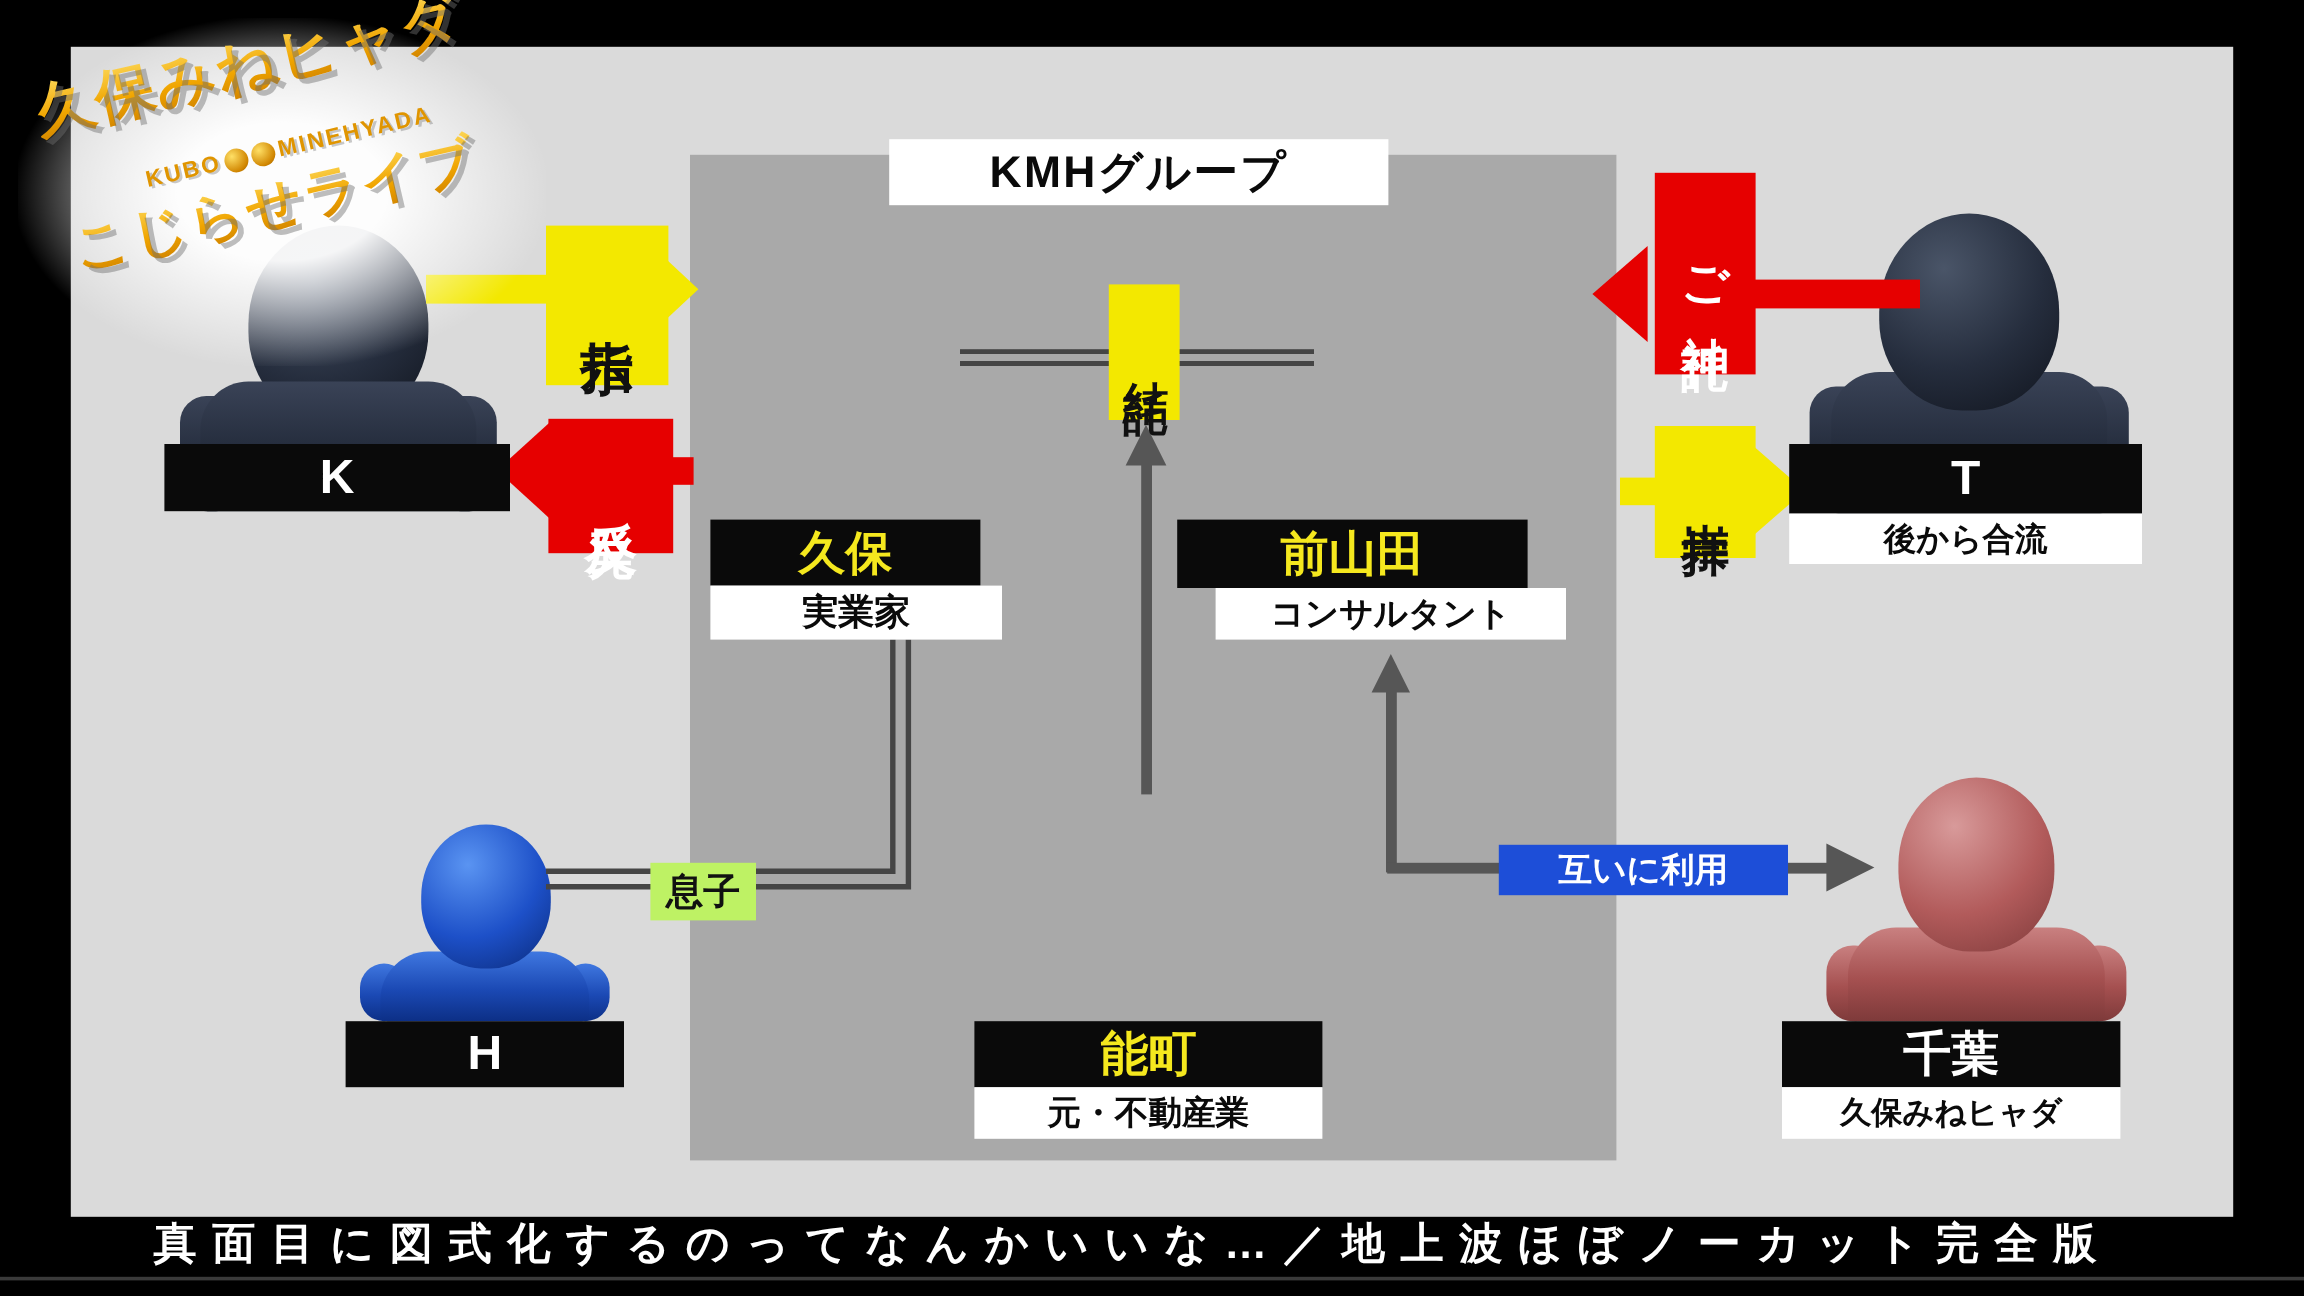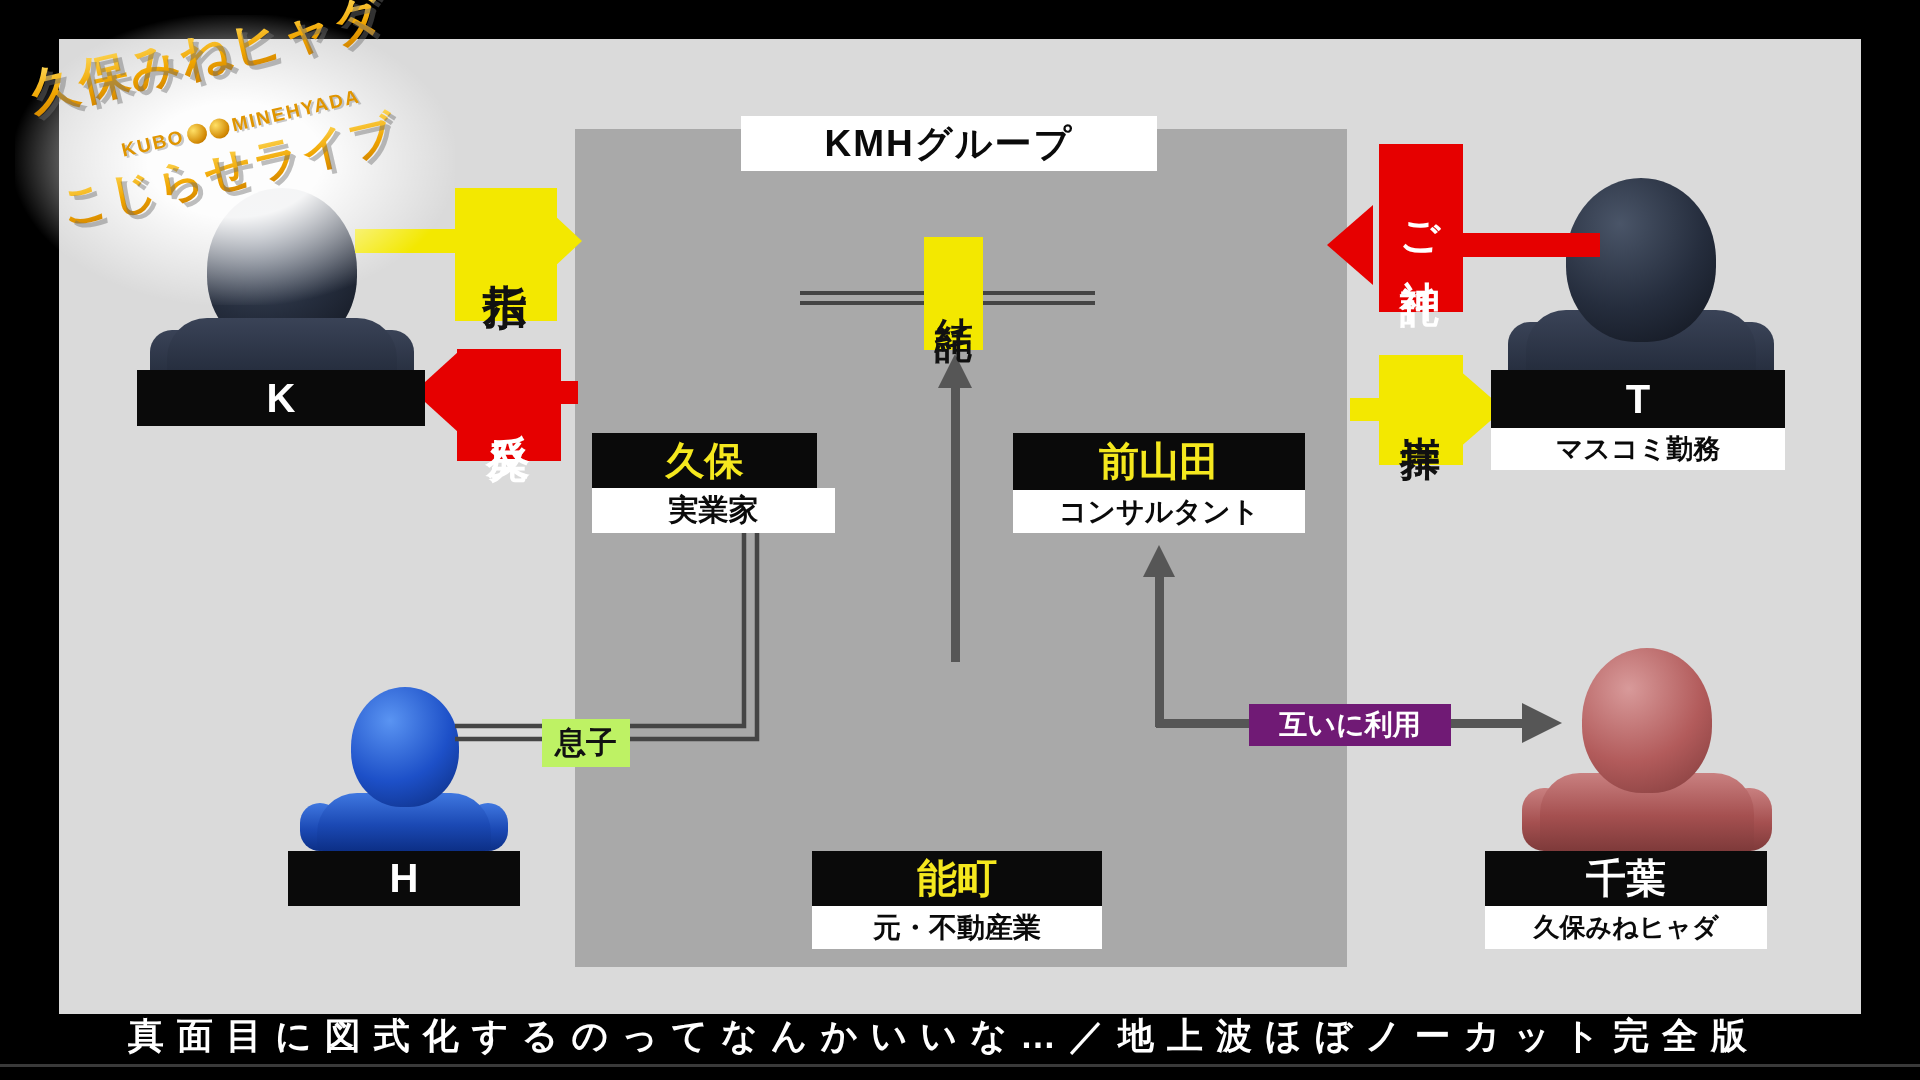--- a/index.html
+++ b/index.html
@@ -43,21 +43,21 @@
   
   .rlabel{z-index:4;display:flex;align-items:center;justify-content:center;font-weight:bold;}
   .vtext{writing-mode:vertical-rl;text-orientation:upright;letter-spacing:6px;}
   .lab-shiji{left:455px;top:188px;width:102px;height:133px;background:#f3e800;color:#111;font-size:44px;}
   .lab-hanpatsu{left:457px;top:349px;width:104px;height:112px;background:#e60000;color:#fff;font-size:44px;}
   .lab-kettaku{left:924px;top:237px;width:59px;height:113px;background:#f3e800;color:#111;font-size:38px;}
   .lab-goshintaku{left:1379px;top:144px;width:84px;height:168px;background:#e60000;color:#fff;font-size:40px;}
   .lab-suhai{left:1379px;top:355px;width:84px;height:110px;background:#f3e800;color:#111;font-size:40px;}
   .lab-atokara{left:858px;top:578px;width:190px;height:44px;background:#f3e800;color:#111;font-size:30px;}
   .lab-musuko{left:542px;top:719px;width:88px;height:48px;background:#bef264;color:#111;font-size:31px;}
-  .lab-mutual{left:1249px;top:704px;width:202px;height:42px;background:#701a75;color:#fff;font-size:28px;}
+  .lab-mutual{left:1249px;top:704px;width:241px;height:42px;background:#1d4ed8;color:#fff;font-size:28px;}
   
   .pf{z-index:3;}
   .head{border-radius:50% 50% 46% 46%;}
   .torso{border-radius:40px 40px 6px 6px;}
   .arm{border-radius:22px;}
   .blue  .head{background:radial-gradient(circle at 36% 28%,#5a94f2 0%,#1d50c8 55%,#0a2a7a 100%);}
   .blue  .torso,.blue .arm{background:linear-gradient(180deg,#3f77e0 0%,#1b49b4 55%,#0c2f86 100%);}
   .dark  .head{background:radial-gradient(circle at 36% 28%,#4a5568 0%,#252d3d 55%,#10141d 100%);}
   .dark  .torso,.dark .arm{background:linear-gradient(180deg,#3a4357 0%,#232b3b 55%,#141a26 100%);}
   .red   .head{background:radial-gradient(circle at 36% 28%,#d89a9a 0%,#b25b5b 55%,#7e3a3a 100%);}
@@ -175,25 +175,25 @@
     <span class="vtext">崇拝</span>
   </div>
   <div class="abs rlabel lab-musuko">息子</div>
   <div class="abs rlabel lab-mutual">互いに利用</div>
 
   <div class="abs plate black" style="left:137px;top:370px;width:288px;height:56px;font-size:40px;">K</div>
 
   <div class="abs plate black yellowtext" style="left:592px;top:433px;width:225px;height:55px;font-size:39px;">久保</div>
   <div class="abs plate white" style="left:592px;top:488px;width:243px;height:45px;font-size:30px;">実業家</div>
 
-  <div class="abs plate black yellowtext" style="left:1013px;top:433px;width:292px;height:57px;font-size:40px;">前山田</div>
+  <div class="abs plate black yellowtext" style="left:981px;top:433px;width:292px;height:57px;font-size:40px;">前山田</div>
   <div class="abs plate white" style="left:1013px;top:490px;width:292px;height:43px;font-size:28px;">コンサルタント</div>
 
   <div class="abs plate black" style="left:1491px;top:370px;width:294px;height:58px;font-size:40px;">T</div>
-  <div class="abs plate white" style="left:1491px;top:428px;width:294px;height:42px;font-size:27px;">マスコミ勤務</div>
+  <div class="abs plate white" style="left:1491px;top:428px;width:294px;height:42px;font-size:27px;">後から合流</div>
 
   <div class="abs plate black" style="left:288px;top:851px;width:232px;height:55px;font-size:40px;">H</div>
 
   <div class="abs plate black yellowtext" style="left:812px;top:851px;width:290px;height:55px;font-size:40px;">能町</div>
   <div class="abs plate black" style="left:1485px;top:851px;width:282px;height:55px;font-size:40px;">千葉</div>
 
   <div class="abs plate white" style="left:812px;top:906px;width:290px;height:43px;font-size:28px;">元・不動産業</div>
   <div class="abs plate white" style="left:1485px;top:906px;width:282px;height:43px;font-size:26px;">久保みねヒャダ</div>
 
   <div class="abs logo-glow"></div>

